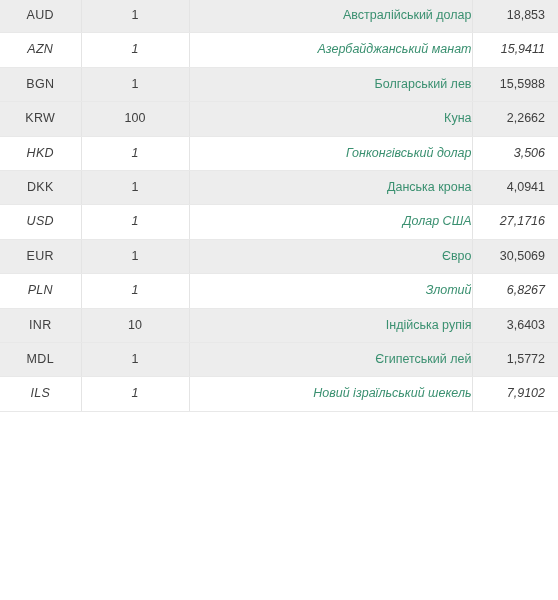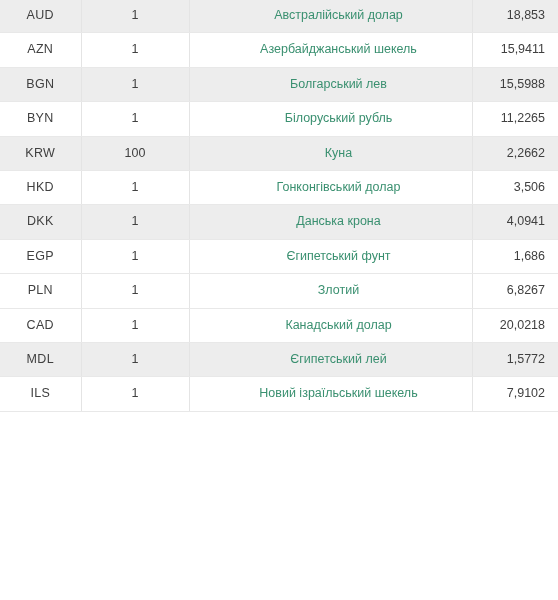--- a/index.html
+++ b/index.html
@@ -46,31 +46,31 @@
     box-sizing: border-box;
   }
 
   #rates-table td.cell-rate {
     border-right: none;
     margin-top: 20px;
   }
 
   
   #rates-table tr.row-shaded td { background: #ededed; }
-  #rates-table tr.row-plain  td { background: #ffffff; }
+  #rates-table tr.row-plain  td { background: #ffffff; font-style: italic; }
 
   .cell-code {
     text-align: center;
     letter-spacing: 0.3px;
   }
   .cell-units {
     text-align: center;
   }
   .cell-name {
-    text-align: center;
+    text-align: right;
     padding-left: 16px !important;
     color: #3a9070 !important;
   }
   .cell-rate {
     text-align: right;
     padding-right: 13px !important;
   }
 </style>
 </head>
 <body>
@@ -85,70 +85,70 @@
   <tbody id="rates-body">
       <tr class="row-shaded">
         <td class="cell-code">AUD</td>
         <td class="cell-units">1</td>
         <td class="cell-name">Австралійський долар</td>
         <td class="cell-rate">18,853</td>
       </tr>
       <tr class="row-plain">
         <td class="cell-code">AZN</td>
         <td class="cell-units">1</td>
-        <td class="cell-name">Азербайджанський шекель</td>
+        <td class="cell-name">Азербайджанський манат</td>
         <td class="cell-rate">15,9411</td>
       </tr>
       <tr class="row-shaded">
         <td class="cell-code">BGN</td>
         <td class="cell-units">1</td>
         <td class="cell-name">Болгарський лев</td>
         <td class="cell-rate">15,5988</td>
-      </tr>
-      <tr class="row-plain">
-        <td class="cell-code">BYN</td>
-        <td class="cell-units">1</td>
-        <td class="cell-name">Білоруський рубль</td>
-        <td class="cell-rate">11,2265</td>
       </tr>
       <tr class="row-shaded">
         <td class="cell-code">KRW</td>
         <td class="cell-units">100</td>
         <td class="cell-name">Куна</td>
         <td class="cell-rate">2,2662</td>
       </tr>
       <tr class="row-plain">
         <td class="cell-code">HKD</td>
         <td class="cell-units">1</td>
         <td class="cell-name">Гонконгівський долар</td>
         <td class="cell-rate">3,506</td>
       </tr>
       <tr class="row-shaded">
         <td class="cell-code">DKK</td>
         <td class="cell-units">1</td>
         <td class="cell-name">Данська крона</td>
         <td class="cell-rate">4,0941</td>
       </tr>
       <tr class="row-plain">
-        <td class="cell-code">EGP</td>
+        <td class="cell-code">USD</td>
         <td class="cell-units">1</td>
-        <td class="cell-name">Єгипетський фунт</td>
-        <td class="cell-rate">1,686</td>
+        <td class="cell-name">Долар США</td>
+        <td class="cell-rate">27,1716</td>
+      </tr>
+      <tr class="row-shaded">
+        <td class="cell-code">EUR</td>
+        <td class="cell-units">1</td>
+        <td class="cell-name">Євро</td>
+        <td class="cell-rate">30,5069</td>
       </tr>
       <tr class="row-plain">
         <td class="cell-code">PLN</td>
         <td class="cell-units">1</td>
         <td class="cell-name">Злотий</td>
         <td class="cell-rate">6,8267</td>
       </tr>
-      <tr class="row-plain">
-        <td class="cell-code">CAD</td>
-        <td class="cell-units">1</td>
-        <td class="cell-name">Канадський долар</td>
-        <td class="cell-rate">20,0218</td>
+      <tr class="row-shaded">
+        <td class="cell-code">INR</td>
+        <td class="cell-units">10</td>
+        <td class="cell-name">Індійська рупія</td>
+        <td class="cell-rate">3,6403</td>
       </tr>
       <tr class="row-shaded">
         <td class="cell-code">MDL</td>
         <td class="cell-units">1</td>
         <td class="cell-name">Єгипетський лей</td>
         <td class="cell-rate">1,5772</td>
       </tr>
       <tr class="row-plain">
         <td class="cell-code">ILS</td>
         <td class="cell-units">1</td>

